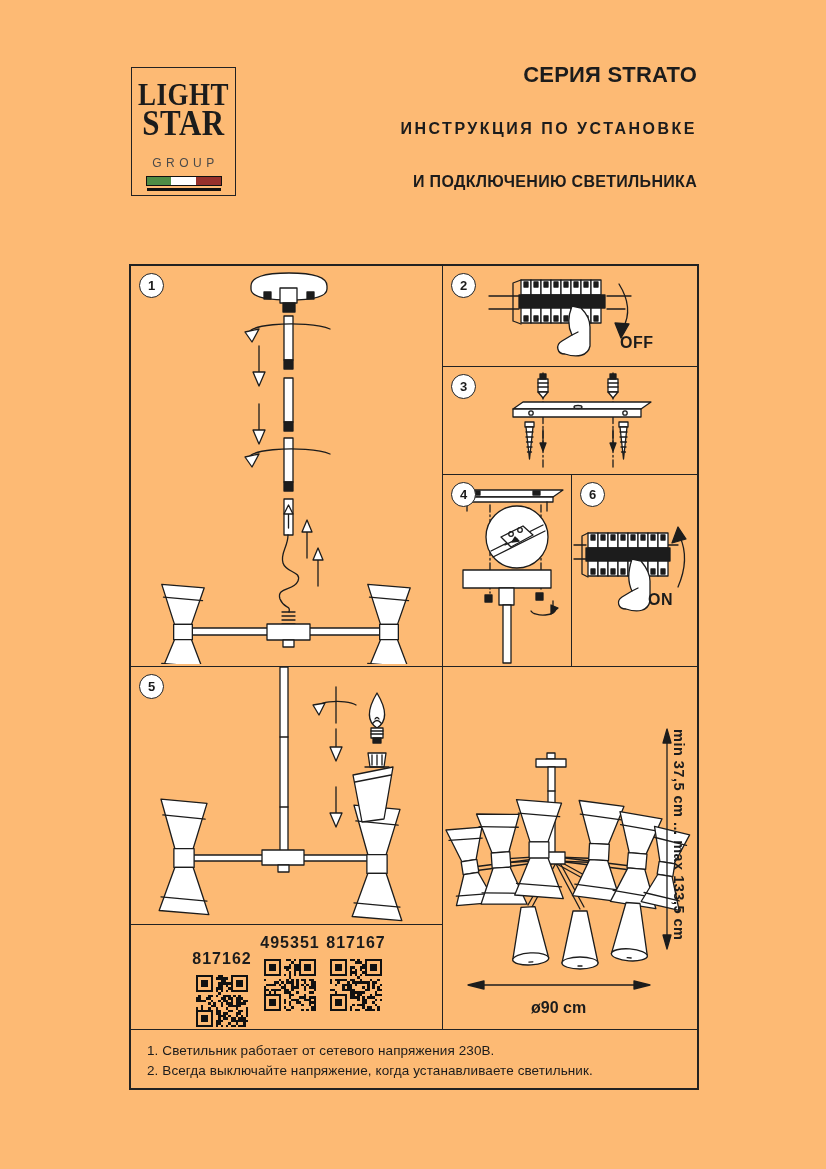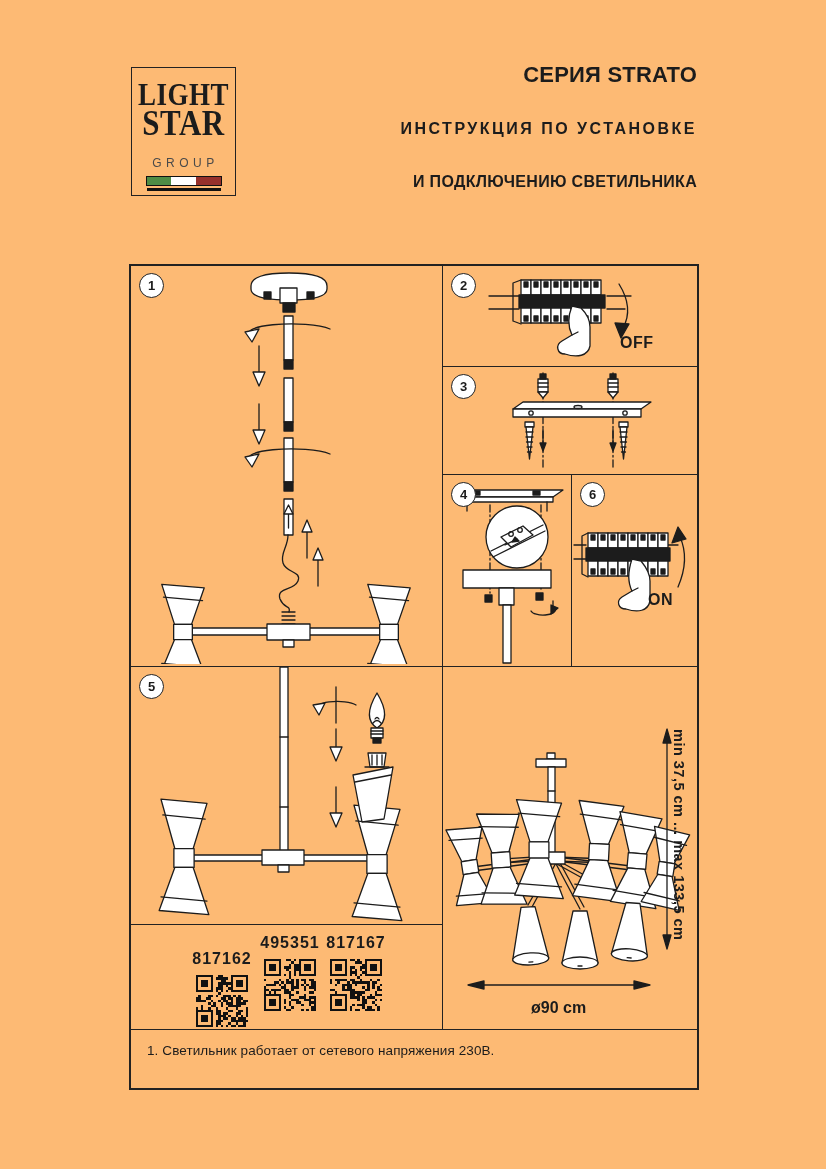--- a/index.html
+++ b/index.html
@@ -1785,16 +1785,17 @@
             <polygon points="191,314 191,322 207,318" fill="#1c1c1c"></polygon>
           </g>
         </g>
       </svg>
       <span class="vdim-label" style="left:228px;top:62px;height:220px;display:flex;align-items:center;">min 37,5 cm ... max 133,5 cm</span>
       <span class="hdim-label" style="left:88px;top:300px;margin-top:32px;">ø90 cm</span>
     </div>
 
     <div class="notes">
       <div>1. Светильник работает от сетевого напряжения 230В.</div>
+      <div>2. Всегда выключайте напряжение, когда устанавливаете светильник.</div>
     </div>
 
   </div>
 </div>
 
 </body></html>

